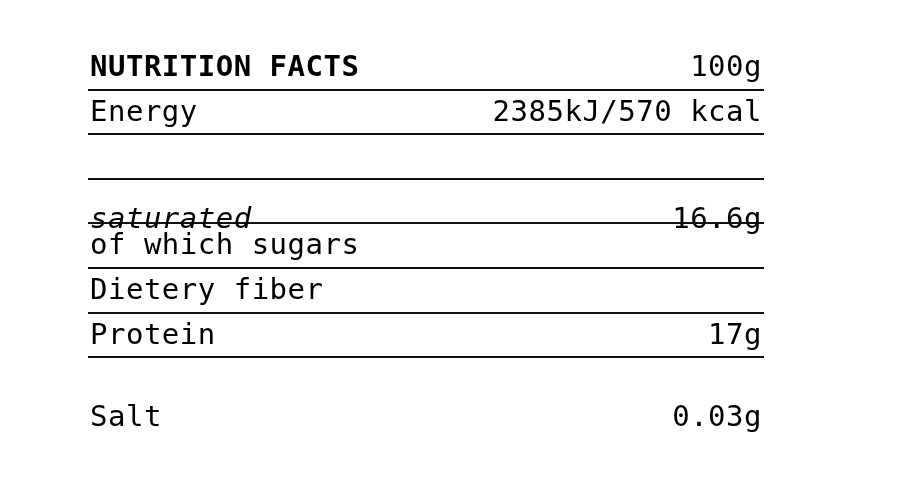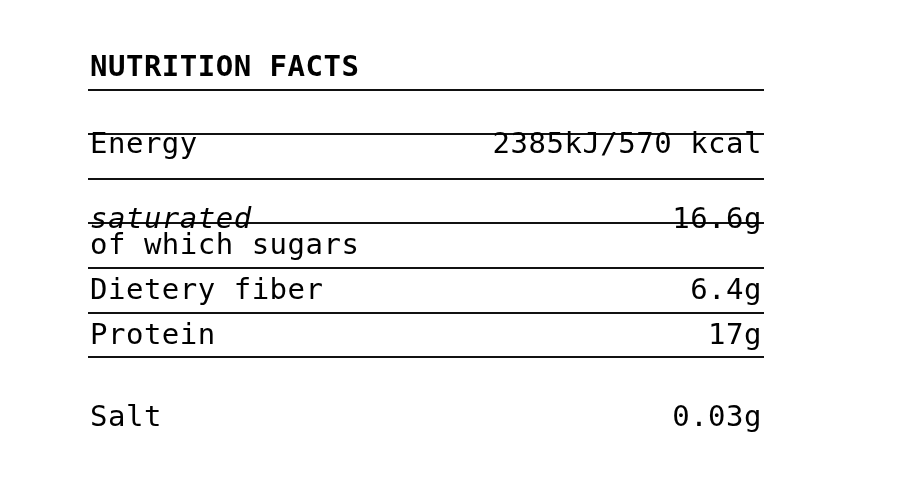--- a/index.html
+++ b/index.html
@@ -52,34 +52,34 @@
   }
   .row.header .value {
     font-weight: normal;
   }
   .row.italic .label {
     font-style: italic;
     margin-top: 18px;
   }
   .row.energy .value {
     letter-spacing: 0.5px;
-    margin-top: 32px;
   }
   .value {
     text-align: right;
   }
 </style>
 </head>
 <body>
 
 <div class="page">
   <div class="panel">
 
     <div class="row header">
       <span class="label">NUTRITION FACTS</span>
+      <span class="value">100g</span>
     </div>
 
     <div class="row energy">
       <span class="label">Energy</span>
       <span class="value">2385kJ/570 kcal</span>
     </div>
 
     <div class="row">
     </div>
 
@@ -88,21 +88,20 @@
       <span class="value">16.6g</span>
     </div>
 
 
     <div class="row">
       <span class="label">of which sugars</span>
     </div>
 
     <div class="row">
       <span class="label">Dietery fiber</span>
-      <span class="value">6.4g</span>
     </div>
 
     <div class="row">
       <span class="label">Protein</span>
       <span class="value">17g</span>
     </div>
 
     <div class="row">
       <span class="label">Salt</span>
       <span class="value">0.03g</span>

